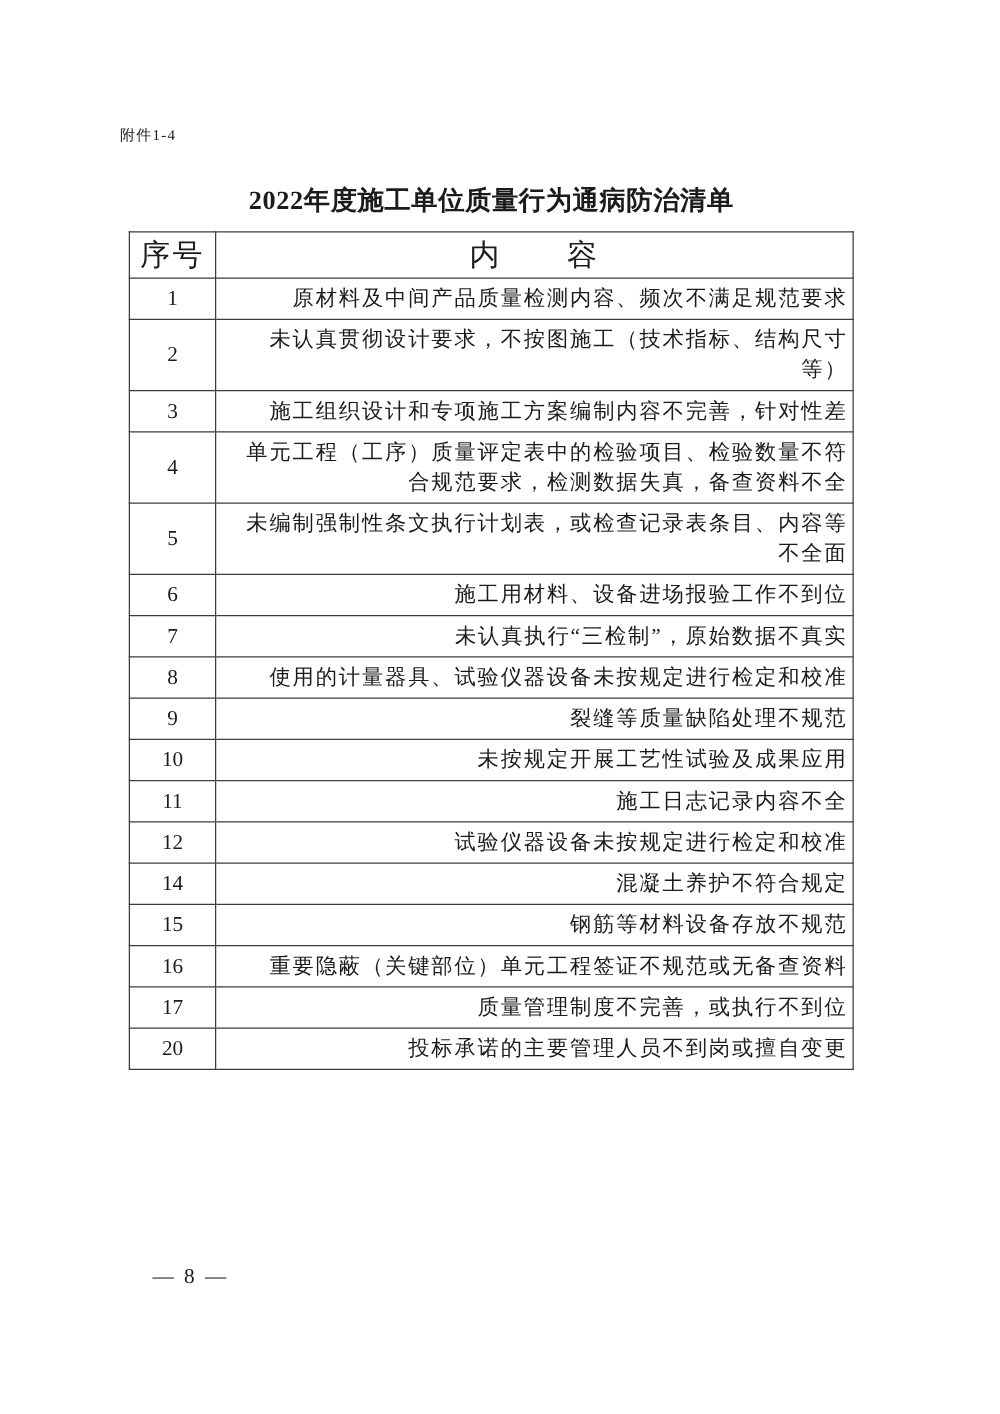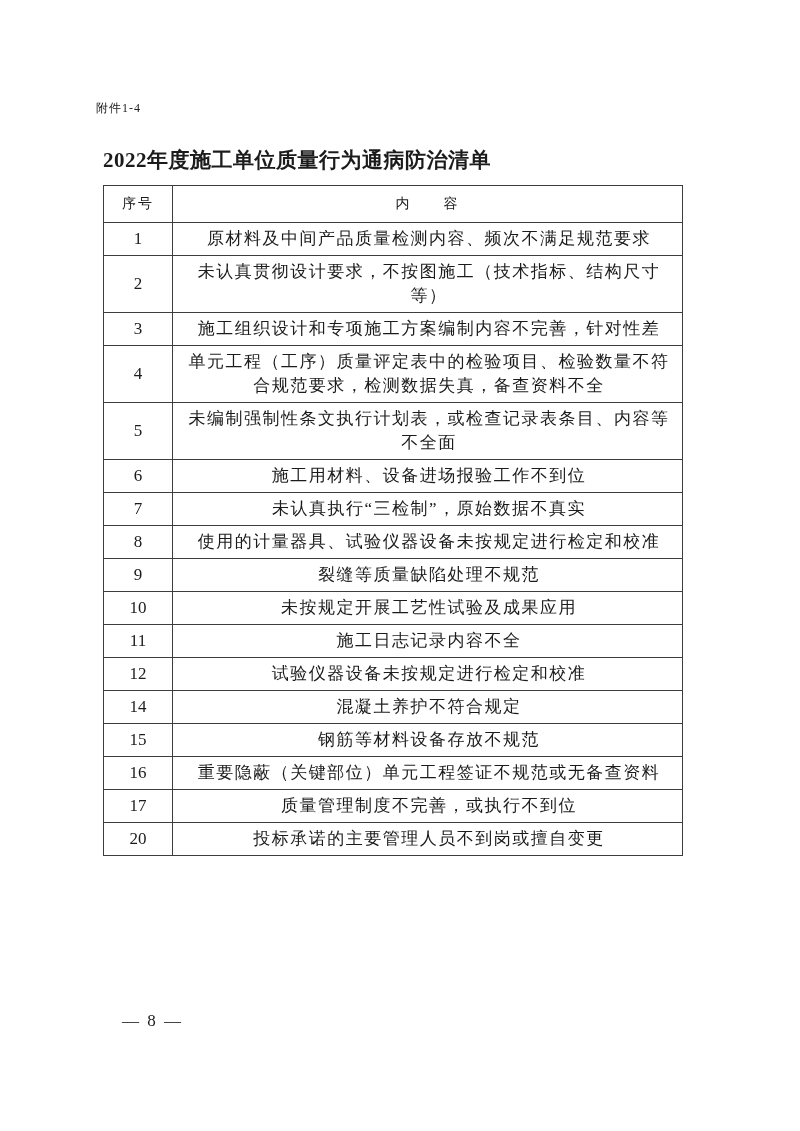--- a/index.html
+++ b/index.html
@@ -20,58 +20,58 @@
     top: 100px;
     font-size: 12px;
     letter-spacing: 1px;
   }
   .doc-title {
     position: absolute;
     left: 103px;
     top: 146px;
     width: 580px;
     margin: 0;
-    text-align: left;
+    text-align: center;
     font-size: 21px;
     font-weight: bold;
     letter-spacing: 0.5px;
   }
   table.defects-table {
     position: absolute;
     left: 103px;
     top: 185px;
     width: 580px;
     border-collapse: collapse;
     table-layout: fixed;
   }
   .defects-table th,
   .defects-table td {
     border: 1px solid #3d3d3d;
     vertical-align: middle;
   }
   .defects-table th {
     font-weight: normal;
-    font-size: 14px;
+    font-size: 24px;
     height: 34px;
     letter-spacing: 2px;
   }
   .col-no {
     width: 66px;
     text-align: center;
   }
   td.col-no {
     font-size: 17px;
     padding: 4px 0;
   }
   td.col-content {
     font-size: 17px;
     line-height: 24px;
     letter-spacing: 1.5px;
     padding: 4px 4px 4px 7px;
-    text-align: center;
+    text-align: right;
   }
   .page-number {
     position: absolute;
     left: 122px;
     top: 1011px;
     font-size: 17px;
     letter-spacing: 2px;
   }
 </style>
 </head>

